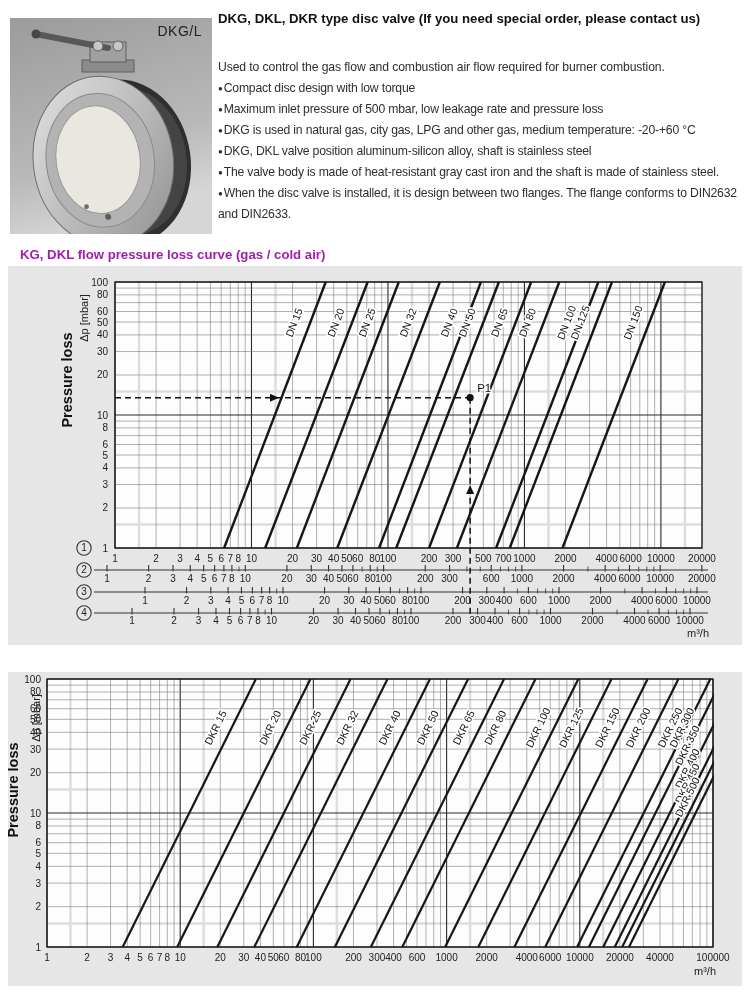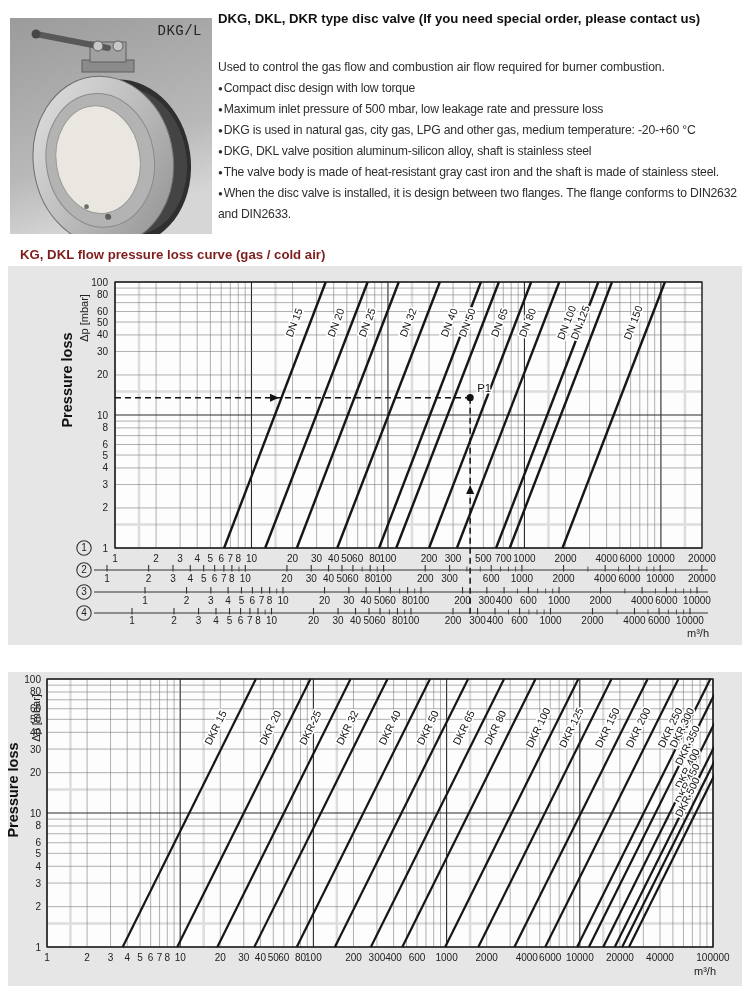--- a/index.html
+++ b/index.html
@@ -2,30 +2,30 @@
 <html><head>
 <meta charset="utf-8">
 <style>
   html,body{margin:0;padding:0;background:#ffffff;}
   .page{position:relative;width:750px;height:1005px;background:#ffffff;
         font-family:"Liberation Sans",sans-serif;color:#2e2e2e;overflow:hidden;}
 
   
   .photo{position:absolute;left:10px;top:18px;width:202px;height:216px;background:#a6a6a6;}
   .photo svg{display:block;}
-  .photo-label{position:absolute;top:5px;right:10px;font-family:Liberation Mono, monospace;
+  .photo-label{position:absolute;top:5px;right:10px;font-family:Liberation Sans, sans-serif;
                font-size:14px;color:#222;letter-spacing:.5px;}
   .header-text{position:absolute;left:218px;top:9px;width:527px;}
   .prod-title{font-size:13.2px;font-weight:bold;color:#111;line-height:19px;margin-bottom:4px;}
   .prod-intro{font-size:12.2px;line-height:21px;letter-spacing:-0.1px;margin-top:29px;}
   .bullet{font-size:12.2px;line-height:21px;letter-spacing:-0.18px;}
   .bullet .dot{font-size:8px;vertical-align:1px;margin-right:1px;}
 
   
-  .sec-title{position:absolute;left:20px;font-size:13.2px;font-weight:bold;color:#7f1d1d;}
+  .sec-title{position:absolute;left:20px;font-size:13.2px;font-weight:bold;color:#a21caf;}
   #sec-title-1{top:247px;}
   #sec-title-2{top:652px;margin-top:41px;}
   .panel{position:absolute;left:8px;width:734px;background:#e6e6e6;}
   #panel-1{top:266px;height:379px;}
   #panel-2{top:672px;height:314px;}
   .panel svg{display:block;}
 
   
   .tick{font-family:"Liberation Sans",sans-serif;font-size:10px;fill:#222;}
   .unit{font-family:"Liberation Sans",sans-serif;font-size:11px;fill:#222;}

